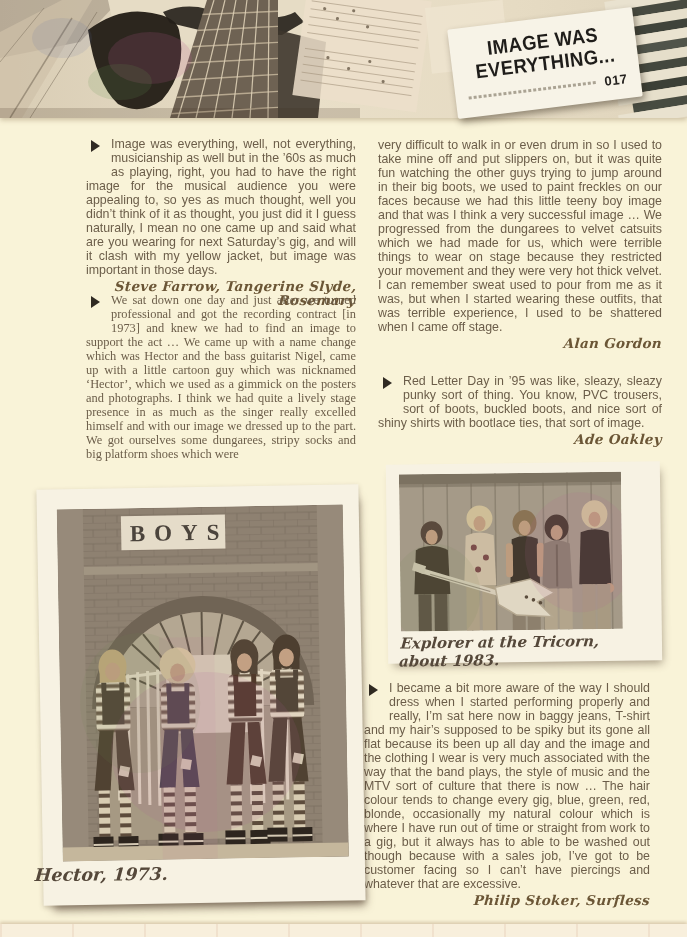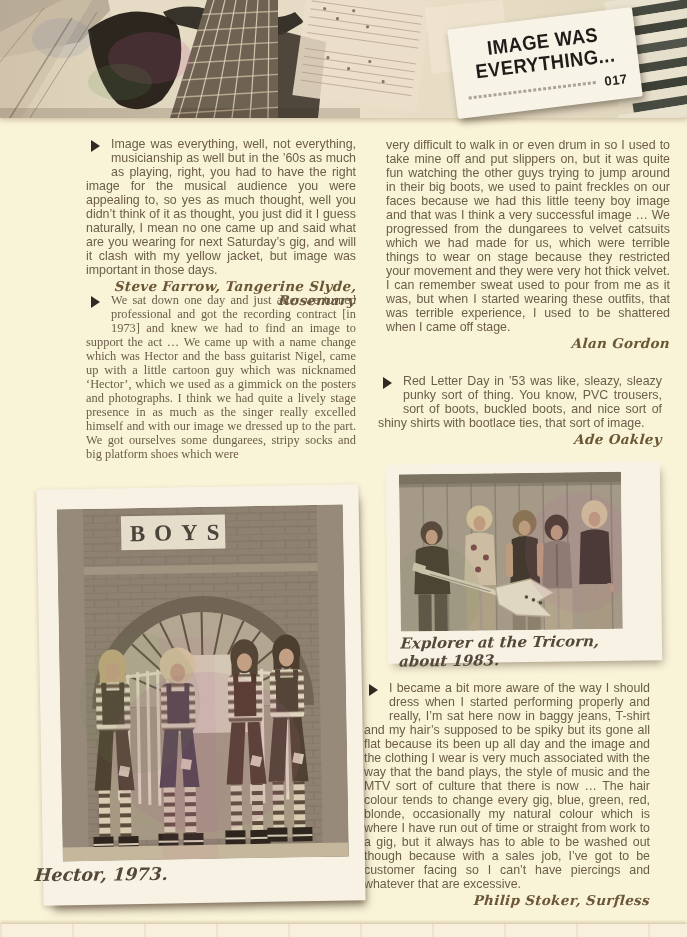--- a/index.html
+++ b/index.html
@@ -39,21 +39,21 @@
     display:block;width:0;height:0;margin:3px 0 0 5px;
     border-left:9px solid #302a22;border-top:6px solid transparent;border-bottom:6px solid transparent;
   }
   .attr{
     text-align:right;margin-top:2px;
     font-family:"DejaVu Serif",serif;font-style:italic;font-weight:bold;
     font-size:13.5px;color:#6b5636;letter-spacing:.3px;transform:skewX(-4deg);
   }
   .q-farrow{left:86px;top:137px;width:270px;}
   .q-gordon1{left:86px;top:293px;width:270px;font-family:Liberation Serif, serif;}
-  .q-gordon2{left:378px;top:138px;width:284px;margin-left:8px;}
+  .q-gordon2{left:378px;top:138px;width:284px;}
   .q-oakley{left:378px;top:374px;width:284px;}
   .q-stoker{left:364px;top:681px;width:286px;}
 
   
   .polaroid{position:absolute;background:#f7f2e3;}
   .polaroid-hector{
     left:40px;top:487px;width:322px;height:416px;transform:rotate(-1deg);
     box-shadow:5px 10px 9px -5px rgba(70,50,35,.55),0 2px 5px rgba(70,50,35,.25);
   }
   .polaroid-hector svg{position:absolute;left:20px;top:20px;}
@@ -216,21 +216,21 @@
   </div>
 
   <div class="block q-gordon2">
     <p><span>very difficult to walk in or even drum in so I used to take mine off and put slippers on, but it was quite fun watching the other guys trying to jump around in their big boots, we used to paint freckles on our faces because we had this little teeny boy image and that was I think a very successful image … We progressed from the dungarees to velvet catsuits which we had made for us, which were terrible things to wear on stage because they restricted your movement and they were very hot thick velvet.  I can remember sweat used to pour from me as it was, but when I started wearing these outfits, that was terrible experience, I used to be shattered when I came off stage.</span></p>
     <div class="attr">Alan Gordon</div>
   </div>
 
   <div class="block q-oakley">
     <p><span class="bullet">
           <span class="tri"></span>
-        </span><span>Red Letter Day in ’53 was like, sleazy, sleazy punky sort of thing.  You know, PVC trousers, sort of boots, buckled boots, and nice sort of shiny shirts with bootlace ties, that sort of image.</span></p>
+        </span><span>Red Letter Day in ’95 was like, sleazy, sleazy punky sort of thing.  You know, PVC trousers, sort of boots, buckled boots, and nice sort of shiny shirts with bootlace ties, that sort of image.</span></p>
     <div class="attr">Ade Oakley</div>
   </div>
 
   <div class="block q-stoker">
     <p><span class="bullet">
           <span class="tri"></span>
         </span><span>I became a bit more aware of the way I should dress when I started performing properly and really, I’m sat here now in baggy jeans, T-shirt and my hair’s supposed to be spiky but its gone all flat because its been up all day and the image and the clothing I wear is very much associated with the way that the band plays, the style of music and the MTV sort of culture that there is now … The hair colour tends to change every gig, blue, green, red, blonde, occasionally my natural colour which is where I have run out of time or straight from work to a gig, but it always has to able to be washed out though because with a sales job, I’ve got to be customer facing so I can’t have piercings and whatever that are excessive.</span></p>
     <div class="attr">Philip Stoker, Surfless</div>
   </div>
 

